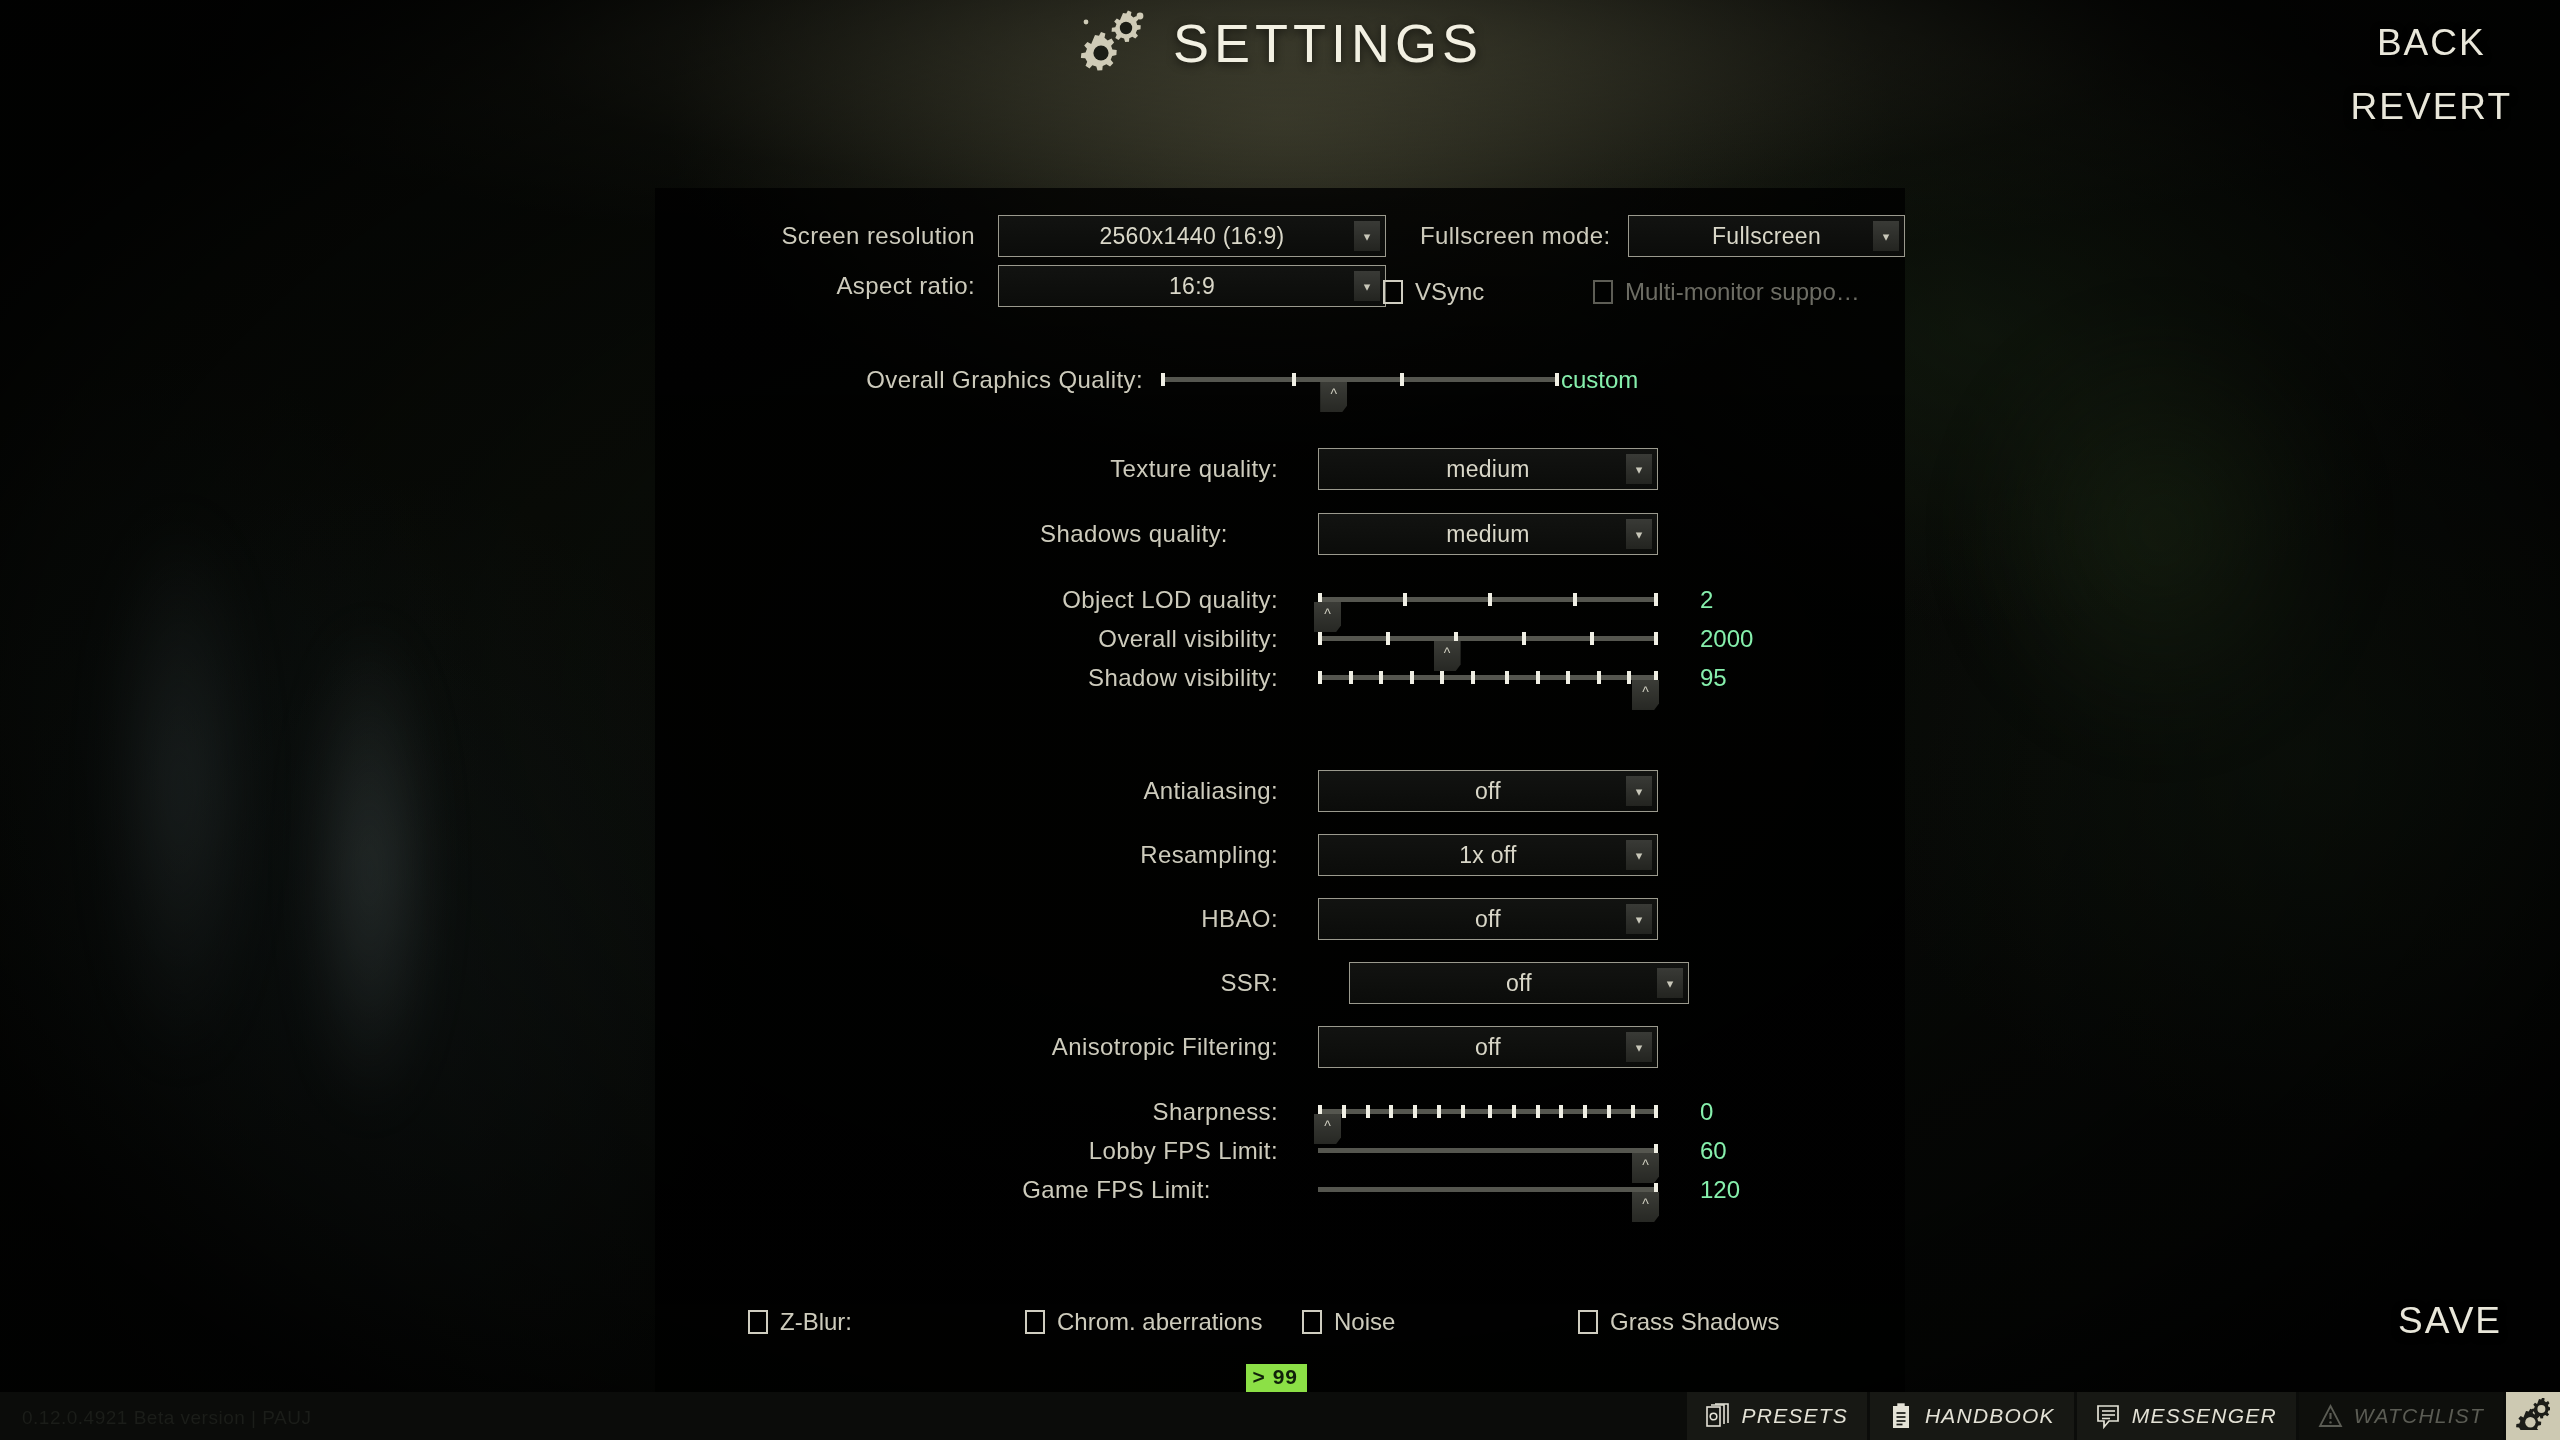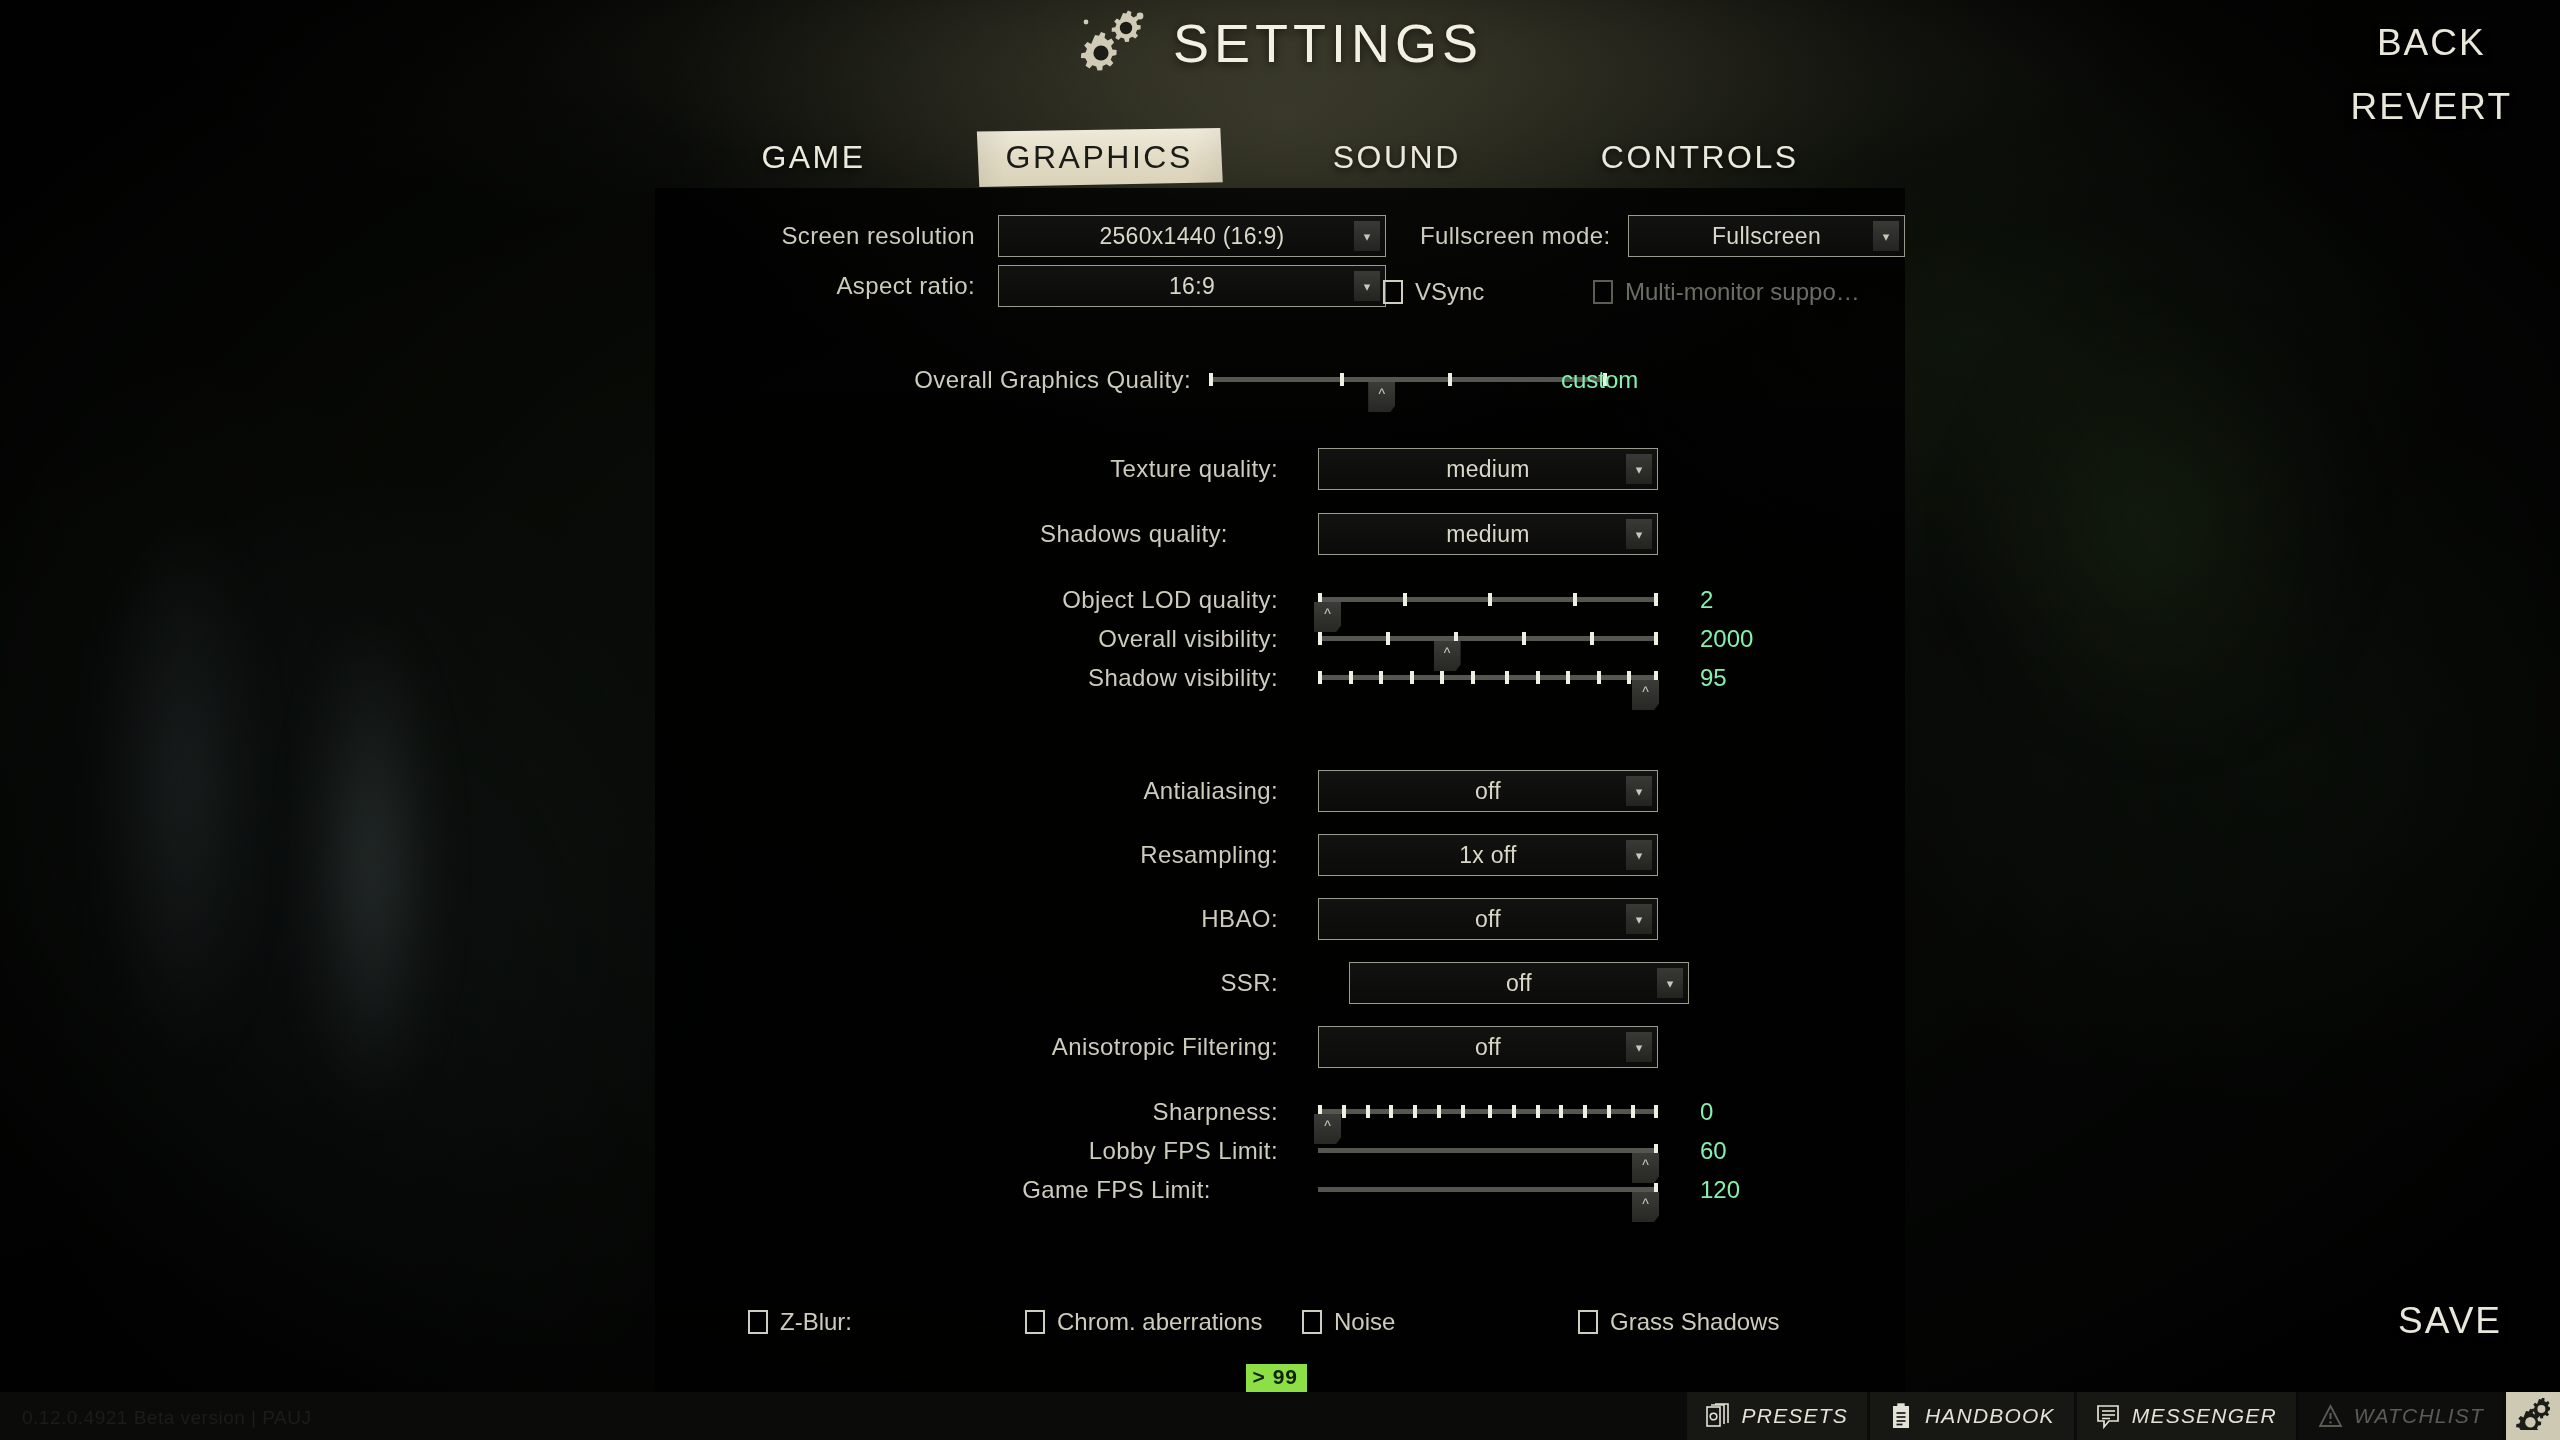--- a/index.html
+++ b/index.html
@@ -254,26 +254,20 @@
       </span>
       <span class="title-text">SETTINGS</span>
     </div>
 
     <div class="corner-btns">
       <button class="corner-btn">BACK</button>
       <button class="corner-btn">REVERT</button>
     </div>
   </div>
 
-  <div class="tabs">
-    <button class="tab">GAME</button>
-    <button class="tab active">GRAPHICS</button>
-    <button class="tab">SOUND</button>
-    <button class="tab">CONTROLS</button>
-  </div>
 
   <div class="form">
 
     <div class="row" style="left:770px; top:215px;">
       <span class="lbl" style="width:205px; text-align:right;">Screen resolution</span>
       <div class="dd" style="width:388px; margin-left:23px;">
         <span class="val">2560x1440 (16:9)</span>
         <span class="arrow">▾</span>
       </div>
     </div>
@@ -298,21 +292,21 @@
       <span class="cb"></span>
       <span class="cb-lbl">VSync</span>
     </div>
 
     <div class="row cb-wrap" style="left:1593px; top:278px;">
       <span class="cb dim"></span>
       <span class="cb-lbl dim">Multi-monitor suppo…</span>
     </div>
 
     <div class="row" style="left:860px; top:358px;">
-      <span class="lbl" style="width:283px; text-align:right;margin-left:48px;">Overall Graphics Quality:</span>
+      <span class="lbl" style="width:283px; text-align:right;">Overall Graphics Quality:</span>
       <div class="sld" style="width:398px; margin-left:18px;">
         <div class="track"></div>
         <div class="tick" style="left:0%;"></div>
         <div class="tick" style="left:33%;"></div>
         <div class="tick" style="left:60%;"></div>
         <div class="tick" style="left:calc(100% - 4px);"></div>
         <div class="handle" style="left:40%;">^</div>
       </div>
       <span class="sld-val" style="left:701px;">custom</span>
     </div>

